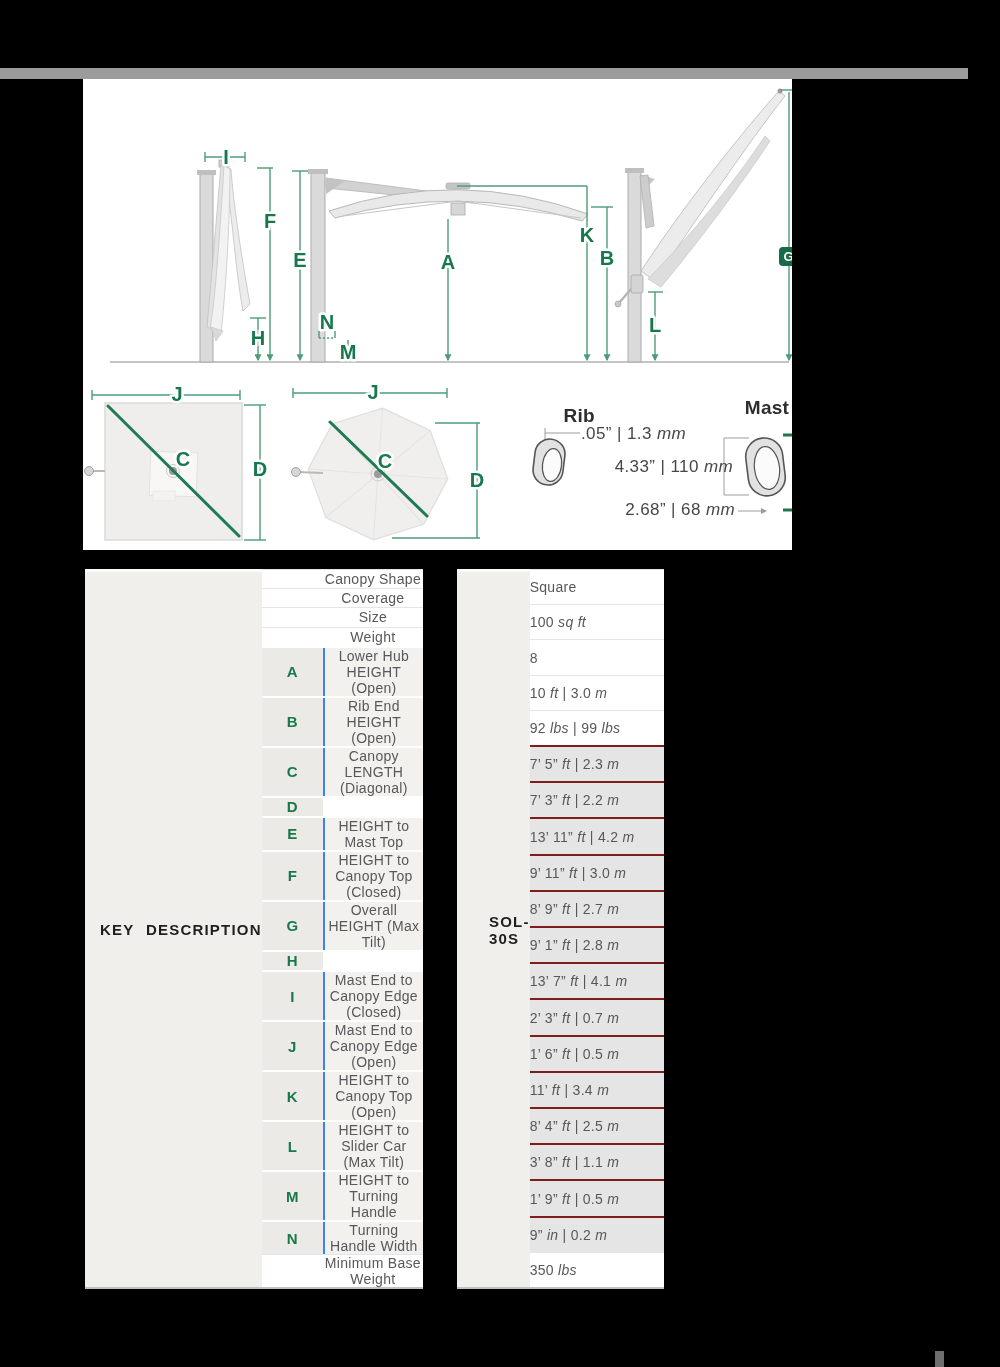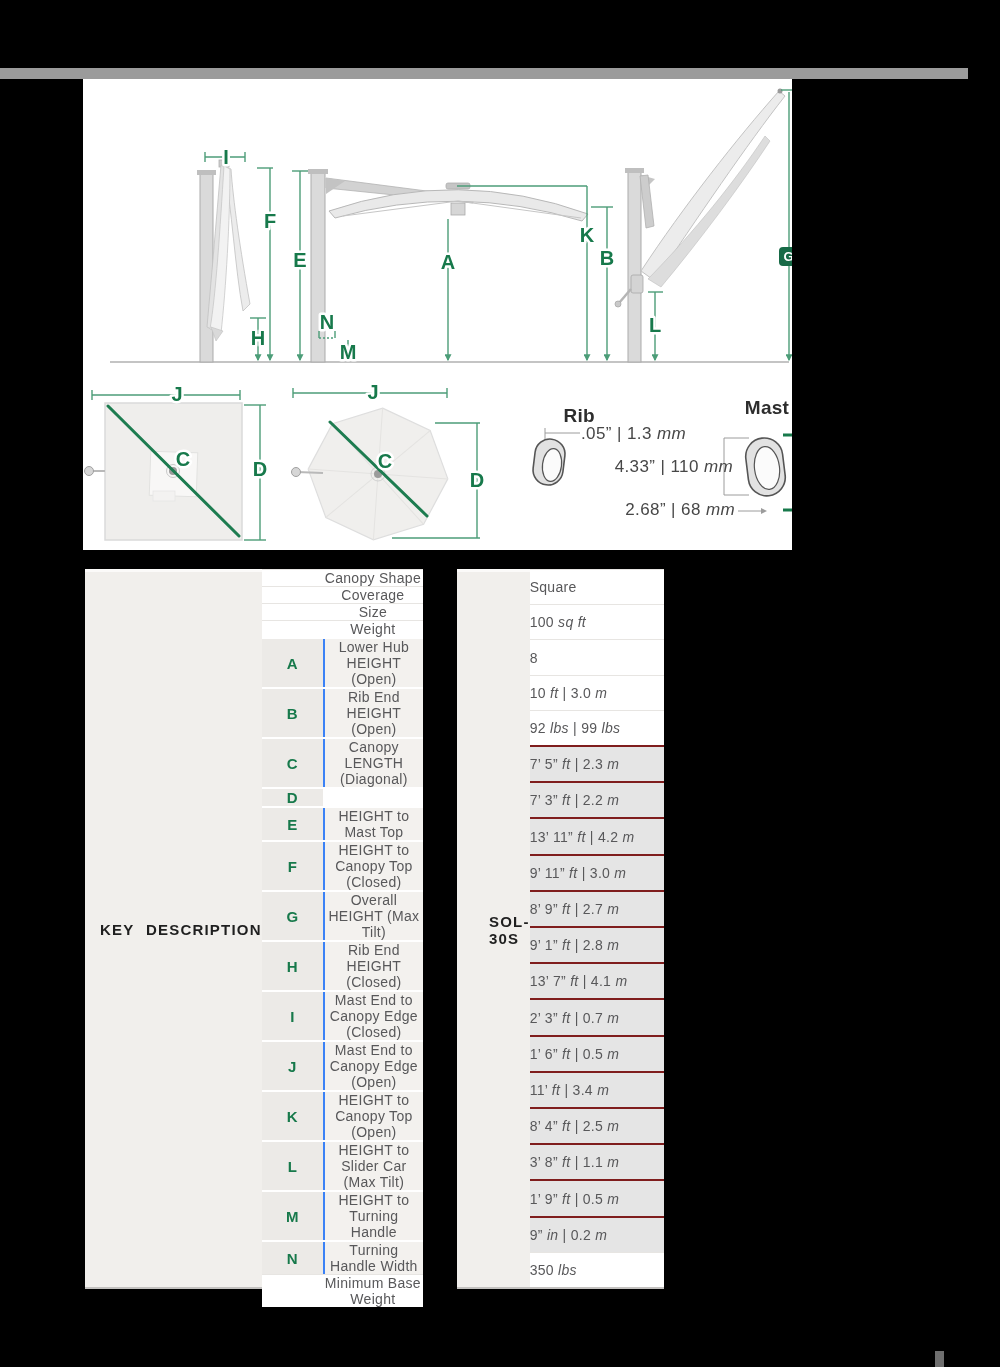--- a/index.html
+++ b/index.html
@@ -258,21 +258,20 @@
       <div class="trow keyed">
         <div class="kc">F</div>
         <div class="dc">HEIGHT to Canopy Top (Closed)</div>
       </div>
       <div class="trow keyed">
         <div class="kc">G</div>
         <div class="dc">Overall HEIGHT (Max Tilt)</div>
       </div>
       <div class="trow keyed">
         <div class="kc">H</div>
-        <div class="dc">Rib End HEIGHT (Closed)</div>
       </div>
       <div class="trow keyed">
         <div class="kc">I</div>
         <div class="dc">Mast End to Canopy Edge (Closed)</div>
       </div>
       <div class="trow keyed">
         <div class="kc">J</div>
         <div class="dc">Mast End to Canopy Edge (Open)</div>
       </div>
       <div class="trow keyed">

